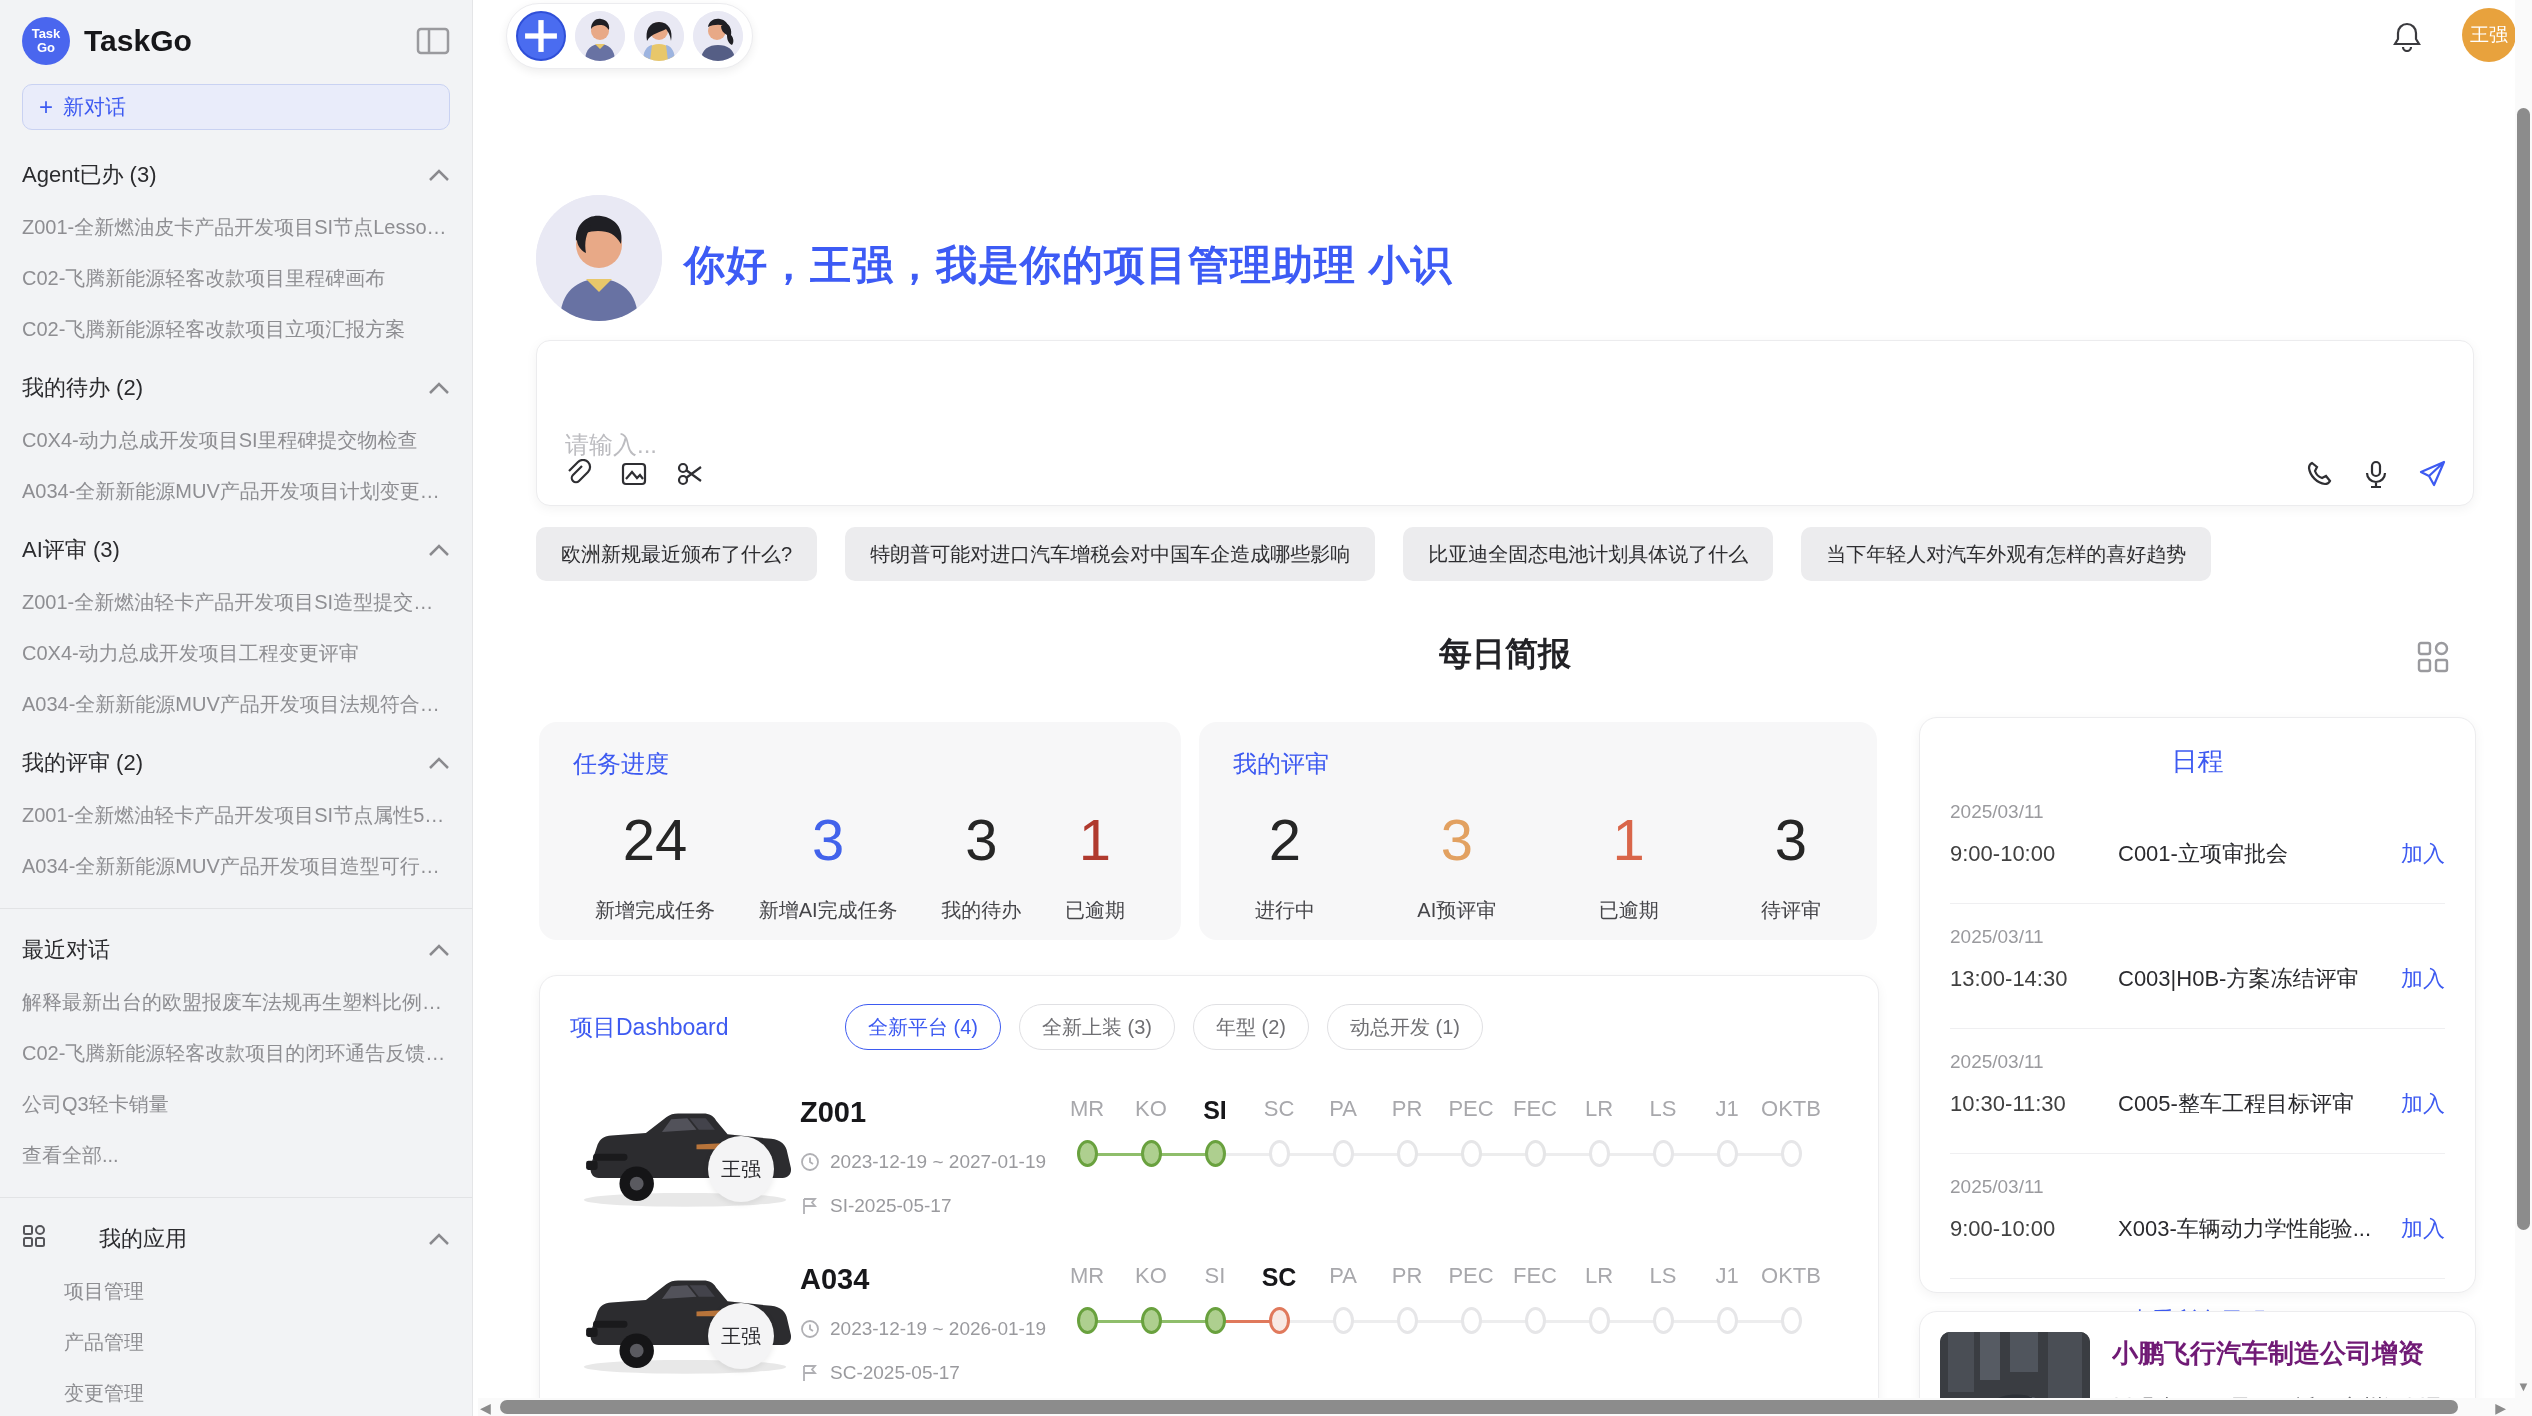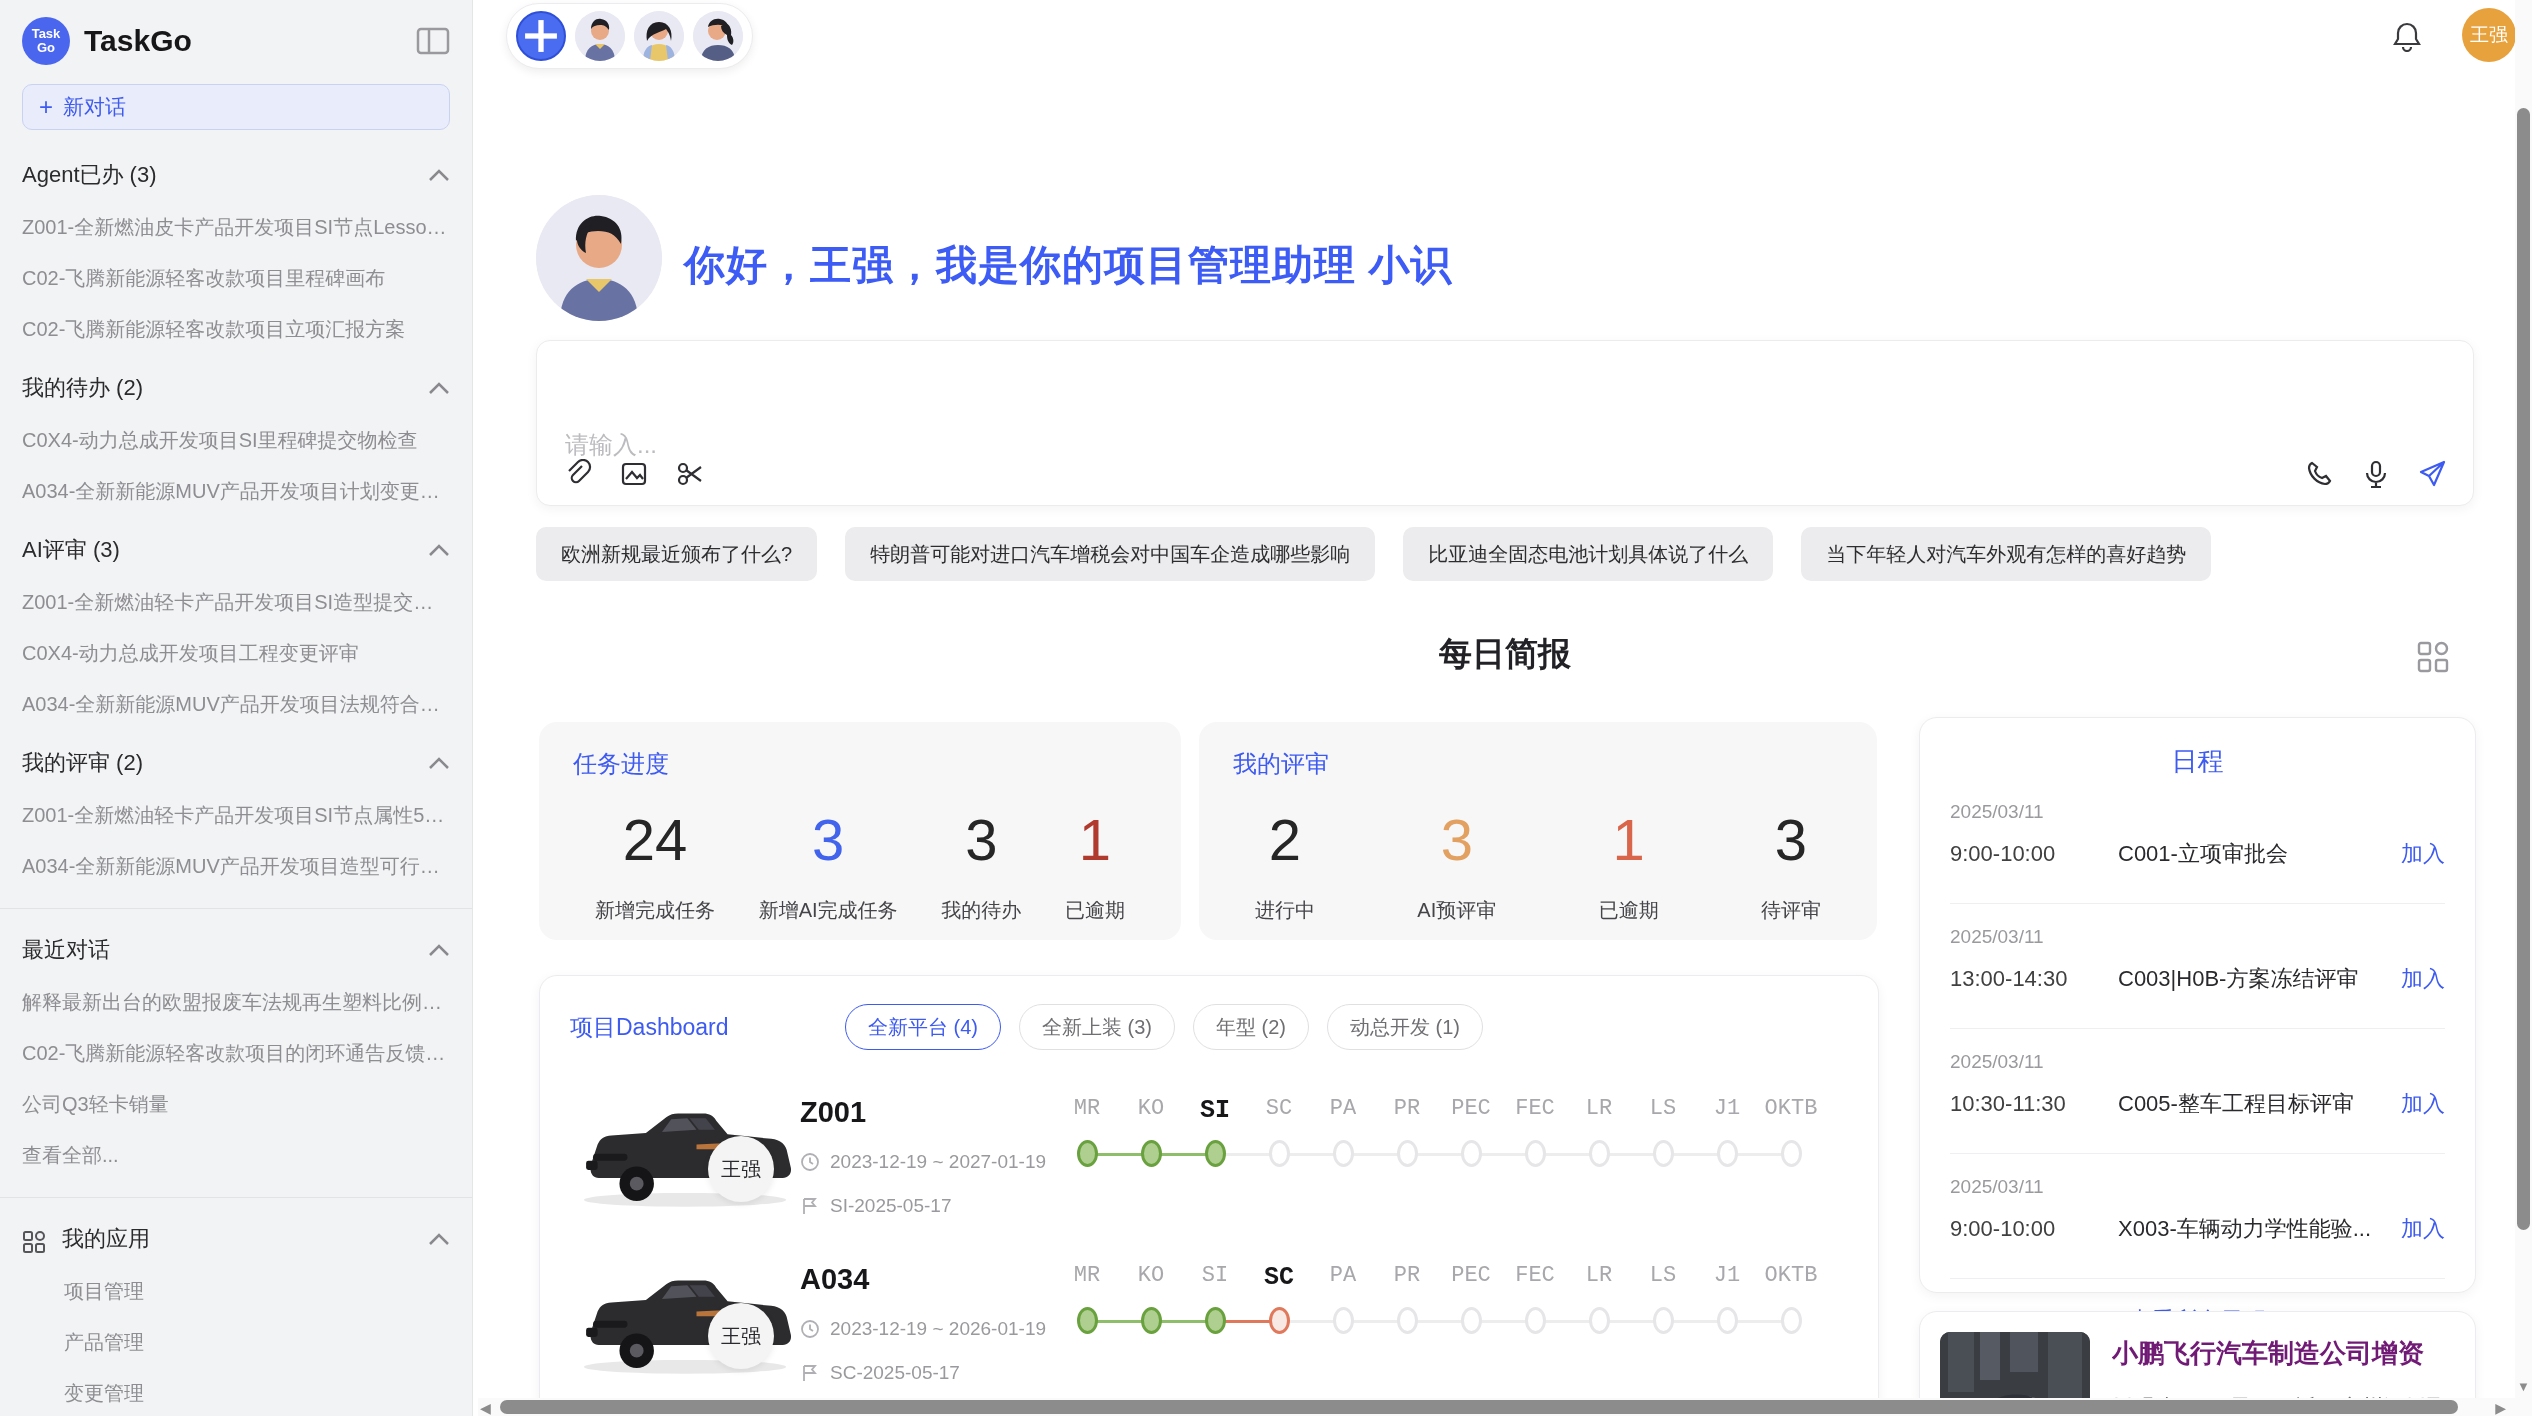--- a/index.html
+++ b/index.html
@@ -77,21 +77,21 @@
   .tabs { display:flex; gap:18px; }
   .tab { height:46px; border:1px solid #e0e0e3; border-radius:23px; display:flex; align-items:center; padding:0 22px; font-size:20px; color:#6f6f73; cursor:pointer; background:#fff; }
   .tab.active { border:1px solid #3d5af1; color:#3d5af1; }
   .proj { display:flex; align-items:flex-start; margin-top:44px; position:relative; }
   .car-wrap { position:relative; width:230px; flex:0 0 auto; }
   .owner-badge { position:absolute; left:138px; top:42px; width:66px; height:66px; border-radius:50%; background:#f4f4f5; box-shadow:0 2px 6px rgba(0,0,0,.08); display:flex; align-items:center; justify-content:center; font-size:20px; color:#2a2a2e; }
   .proj-info { width:255px; flex:0 0 auto; padding-top:2px; }
   .proj-code { font-size:29px; font-weight:bold; color:#17171a; }
   .proj-meta { display:flex; align-items:center; margin-top:22px; font-size:19px; color:#9a9a9e; }
   .proj-meta .m-ic { width:20px; height:20px; margin-right:10px; color:#b0b0b4; flex:0 0 auto; }
-  .timeline { position:relative; width:768px; margin-top:2px;font-family:Liberation Mono, monospace; }
+  .timeline { position:relative; width:768px; margin-top:2px; }
   .tl-labels { display:flex; }
   .tl-labels span { width:64px; text-align:center; font-size:22px; color:#a8a8ac; }
   .tl-labels span.active { color:#17171a; font-weight:bold; font-size:25px; }
   .tl-track { position:relative; height:44px; margin-top:8px; }
   .tl-base { position:absolute; left:32px; right:32px; top:20px; height:3px; background:#ededee; }
   .tl-seg { position:absolute; top:20px; height:3px; }
   .tl-seg.green { background:#8fbe6b; }
   .tl-seg.red { background:#e0795c; }
   .tl-dots { position:absolute; inset:0; display:flex; }
   .tl-dots i { width:64px; display:flex; justify-content:center; }
@@ -197,21 +197,21 @@
         </span>
     </div>
     <div class="s-item">解释最新出台的欧盟报废车法规再生塑料比例被调至15%...</div>
     <div class="s-item">C02-飞腾新能源轻客改款项目的闭环通告反馈情况</div>
     <div class="s-item">公司Q3轻卡销量</div>
     <div class="s-item">查看全部...</div>
 
     <div class="s-div"></div>
 
     <div class="s-head" style="margin-top:26px;">
-      <span style="display:flex;align-items:flex-end;">
+      <span style="display:flex;align-items:flex-start;gap:37px;">
         <span class="s-ic" style="width:24px;height:24px;margin-right:16px;">
           <svg viewBox="0 0 24 24">
               <rect x="2" y="2" width="8" height="8" rx="1.5" fill="none" stroke="#55555a" stroke-width="2"></rect>
               <circle cx="18" cy="6" r="4" fill="none" stroke="#55555a" stroke-width="2"></circle>
               <rect x="2" y="14" width="8" height="8" rx="1.5" fill="none" stroke="#55555a" stroke-width="2"></rect>
               <rect x="14" y="14" width="8" height="8" rx="1.5" fill="none" stroke="#55555a" stroke-width="2"></rect>
             </svg>
         </span>
         <span>我的应用</span>
       </span>

